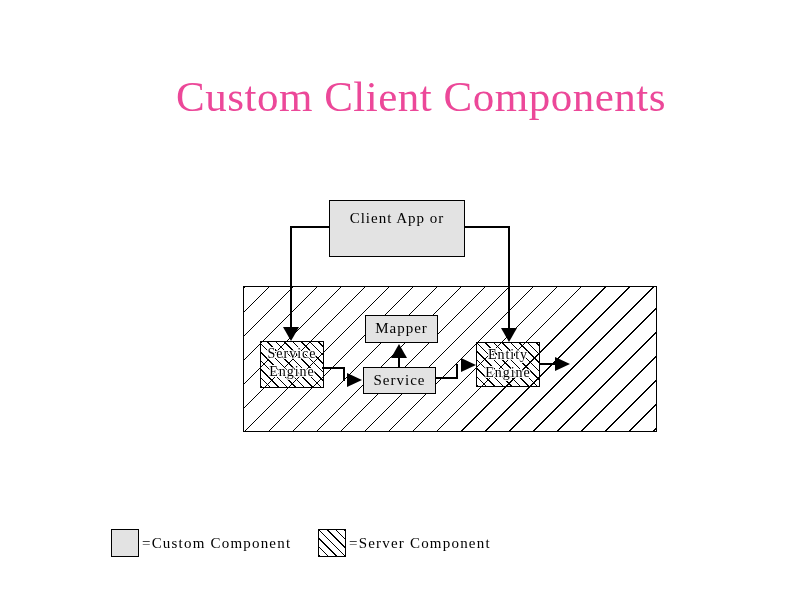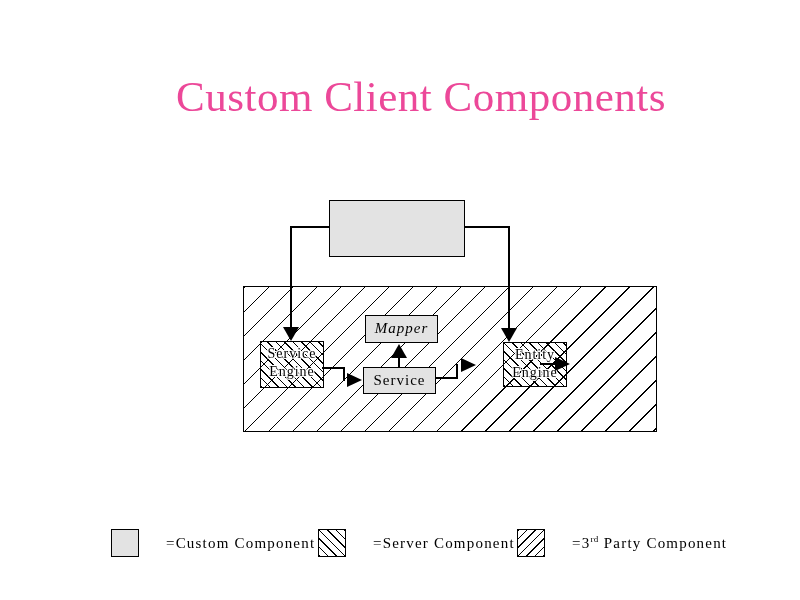--- a/index.html
+++ b/index.html
@@ -53,63 +53,64 @@
     font-size: 15px; letter-spacing: 1px; color: #000;
   }
 
   .line { position: absolute; background: #000; }
 
   .arrow { position: absolute; width: 0; height: 0; }
   .arrow-down  { border-left: 8px solid transparent; border-right: 8px solid transparent; border-top: 14px solid #000; }
   .arrow-up    { border-left: 8px solid transparent; border-right: 8px solid transparent; border-bottom: 14px solid #000; }
   .arrow-right { border-top: 7px solid transparent; border-bottom: 7px solid transparent; border-left: 15px solid #000; }
 
-  .legend-item { position: absolute; top: 529px; display: flex; align-items: center; gap: 24px; }
+  .legend-item { position: absolute; top: 529px; display: flex; align-items: center; }
   .swatch { width: 28px; height: 28px; box-sizing: border-box; border: 1.5px solid #000; flex: 0 0 auto; }
   .legend-label { margin-left: 3px; font-size: 15px; letter-spacing: 1.2px; color: #000; white-space: nowrap; }
   .legend-label sup { font-size: 9px; letter-spacing: 0.5px; }
 </style>
 </head>
 <body>
 
 <div class="slide">
 
   <div class="title">Custom Client Components</div>
 
   <div class="box gray-fill" style="left:329px; top:200px; width:136px; height:57px;">
     <div class="client-text">
+      <div>Client App or</div>
     </div>
   </div>
 
   <div class="line" style="left:291px; top:226px; width:39px; height:2px;"></div>
   <div class="line" style="left:290px; top:226px; width:2px; height:102px;"></div>
   <div class="arrow arrow-down" style="left:283px; top:327px;"></div>
 
   <div class="line" style="left:465px; top:226px; width:45px; height:2px;"></div>
   <div class="line" style="left:508px; top:226px; width:2px; height:103px;"></div>
   <div class="arrow arrow-down" style="left:501px; top:328px;"></div>
 
   <div class="box hatch-fwd" style="left:243px; top:286px; width:414px; height:146px;"></div>
 
   <div class="box hatch-back-dense" style="left:260px; top:341px; width:64px; height:47px;">
     <div class="node-label ghost two-line">
       <div>Service</div>
       <div>Engine</div>
     </div>
   </div>
 
-  <div class="box gray-fill" style="left:365px; top:315px; width:73px; height:28px;font-style:italic;">
+  <div class="box gray-fill" style="left:365px; top:315px; width:73px; height:28px;">
     <div class="node-label one-line-26">Mapper</div>
   </div>
 
   <div class="box gray-fill" style="left:363px; top:367px; width:73px; height:27px;">
     <div class="node-label one-line-26">Service</div>
   </div>
 
-  <div class="box hatch-back-dense" style="left:503px; top:342px; width:64px; height:45px;">
+  <div class="box hatch-back-dense" style="left:476px; top:342px; width:64px; height:45px;">
     <div class="node-label ghost two-line">
       <div>Entity</div>
       <div>Engine</div>
     </div>
   </div>
 
 
   <div class="line" style="left:322px; top:367px; width:23px; height:2px;"></div>
   <div class="line" style="left:343px; top:367px; width:2px; height:14px;"></div>
   <div class="arrow arrow-right" style="left:347px; top:373px;"></div>
@@ -127,18 +128,14 @@
   <div class="legend-item" style="left:111px;">
     <div class="swatch gray-fill"></div>
     <div class="legend-label">=Custom Component</div>
   </div>
 
   <div class="legend-item" style="left:318px;">
     <div class="swatch hatch-back-dense on-white"></div>
     <div class="legend-label">=Server Component</div>
   </div>
 
-  <div class="legend-item" style="left:517px;">
-    <div class="swatch hatch-fwd-dense"></div>
-    <div class="legend-label"><span>=3</span><sup>rd</sup><span> Party Component</span></div>
-  </div>
 
 </div>
 
 </body></html>

